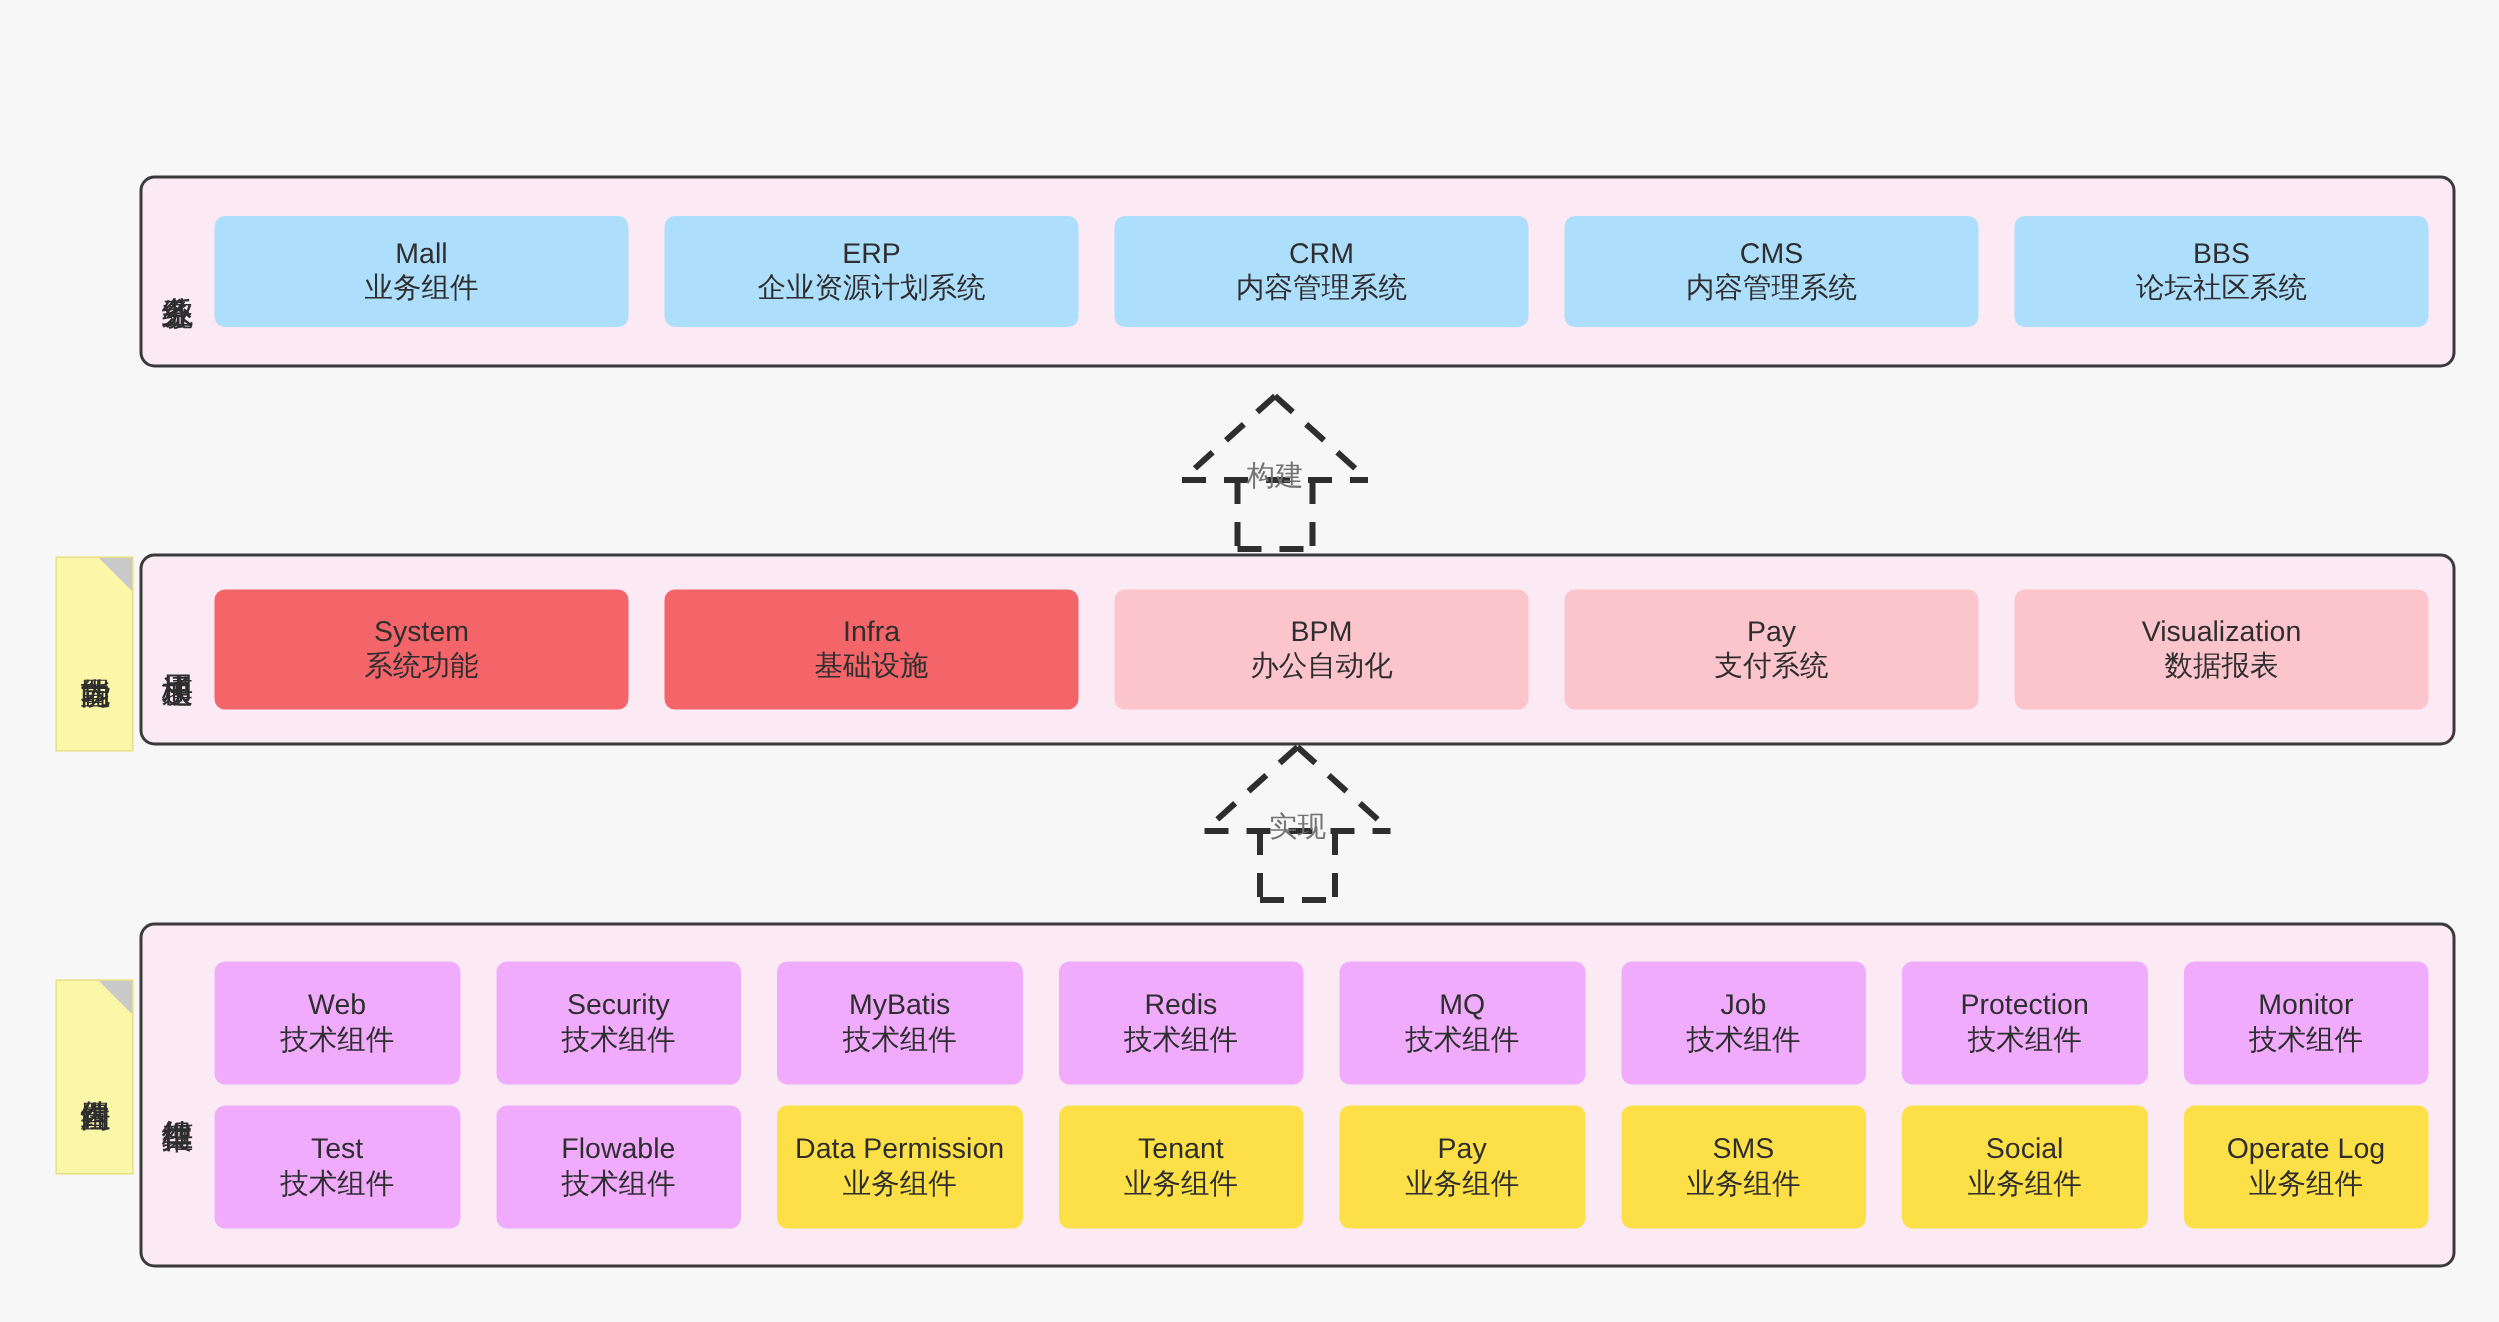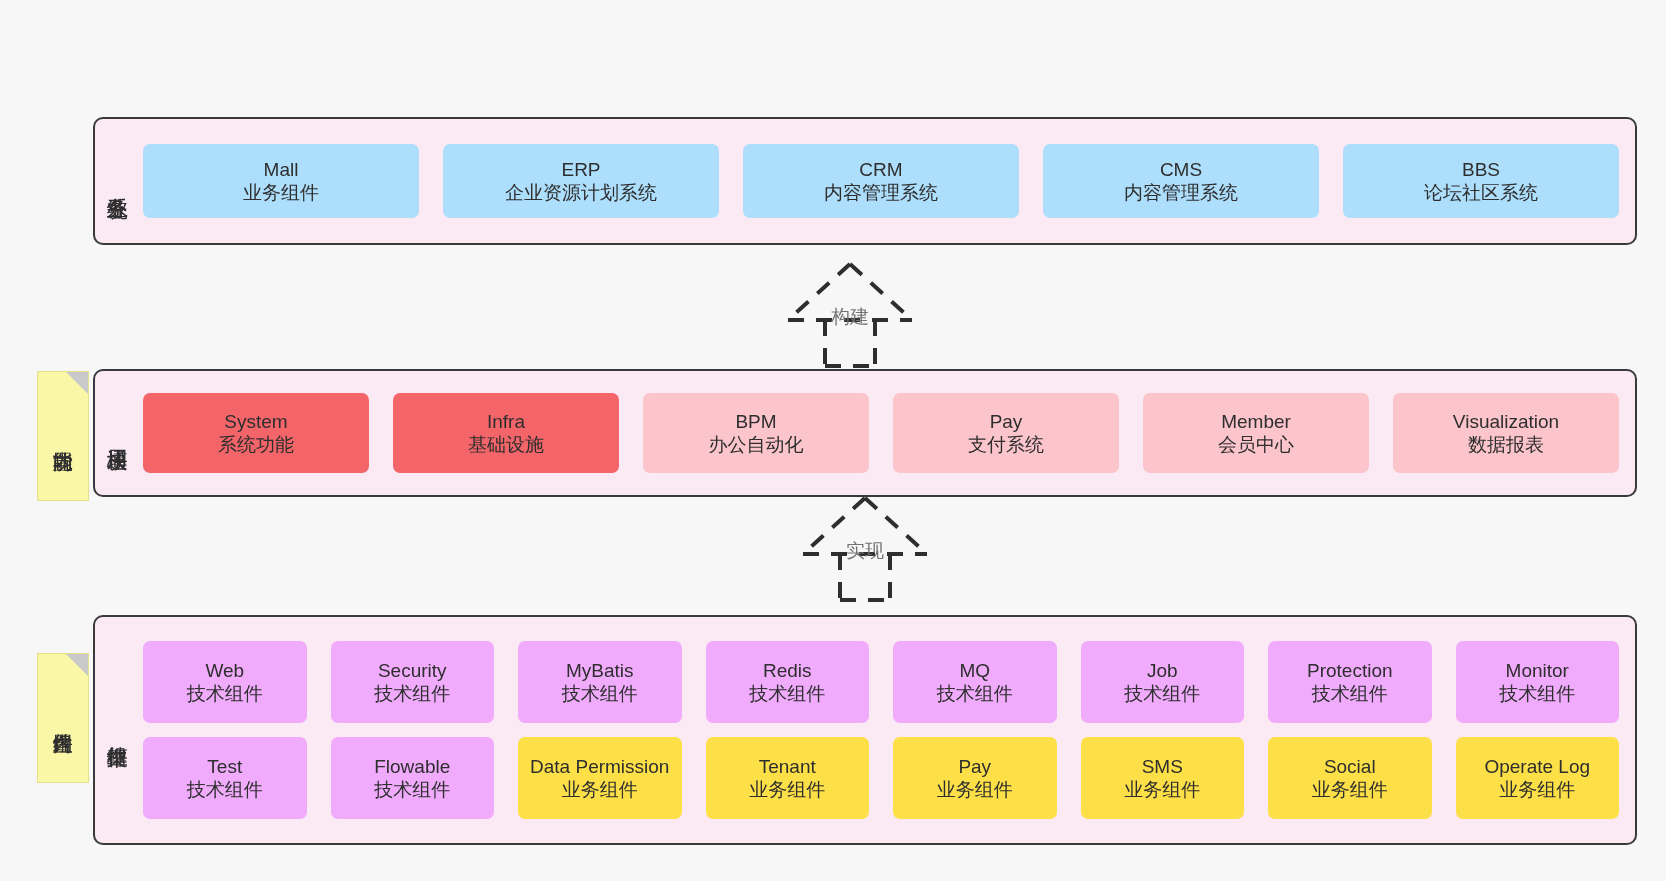--- a/index.html
+++ b/index.html
@@ -205,24 +205,20 @@
           </div>
           <div class="card c-pink">
             <div class="t1">BPM</div>
             <div class="t2">办公自动化</div>
           </div>
           <div class="card c-pink">
             <div class="t1">Pay</div>
             <div class="t2">支付系统</div>
           </div>
           <div class="card c-pink">
-            <div class="t1">Member</div>
-            <div class="t2">会员中心</div>
-          </div>
-          <div class="card c-pink">
             <div class="t1">Visualization</div>
             <div class="t2">数据报表</div>
           </div>
         </div>
     </div>
   </div>
 
   <div class="connector" id="connector-implement">
     <svg width="180" height="110" viewBox="0 0 180 110" aria-hidden="true">
       <path d="M90 6 L152 62" fill="none" stroke="#2e2e2e" stroke-width="4" stroke-dasharray="16,12" stroke-linecap="butt"></path>

